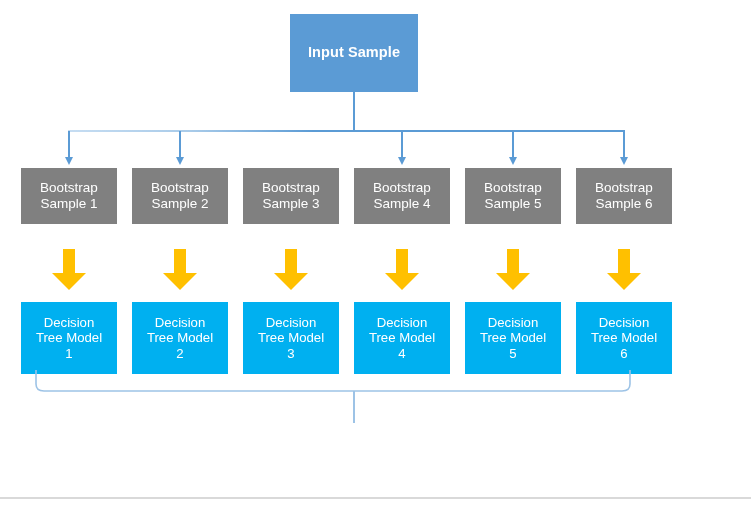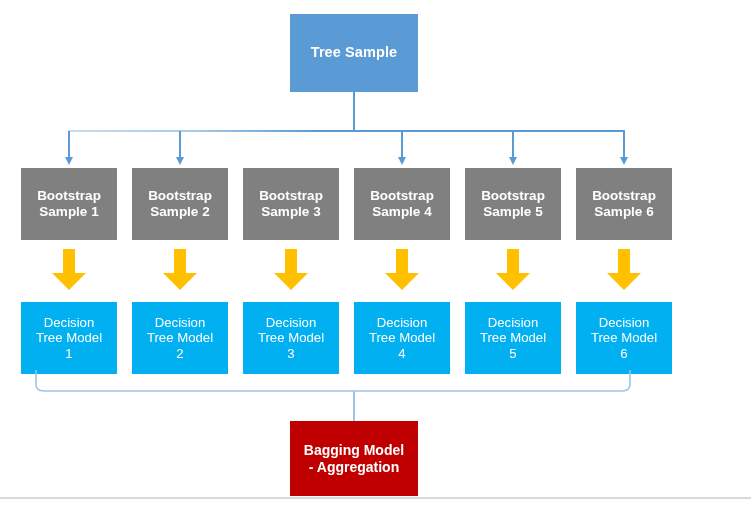--- a/index.html
+++ b/index.html
@@ -41,24 +41,24 @@
     background: #5b9bd5;
     font-size: 14.5px;
     font-weight: bold;
     letter-spacing: .1px;
   }
 
   
   .bootstrap-node {
     top: 168px;
     width: 96px;
-    height: 72px;
+    height: 56px;
     background: #808080;
     font-size: 13.5px;
-    font-weight: bold;
+    font-weight: normal;
   }
 
   
   .tree-node {
     top: 302px;
     width: 96px;
     height: 72px;
     background: #00b0f0;
     font-size: 13.2px;
     font-weight: normal;
@@ -145,21 +145,21 @@
     width: 751px;
     height: 1.5px;
     background: #d9d9d9;
   }
 </style>
 </head>
 <body>
 
 <div id="canvas">
 
-  <div class="node input-node">Tree Sample</div>
+  <div class="node input-node">Input Sample</div>
 
   <div class="conn-stem"></div>
   <div class="conn-bus"></div>
   <div id="drops">
       <div class="drop" style="left: 68px;"></div>
       <div class="drop-head" style="left: 64.5px;"></div>
       <div class="drop" style="left: 179px;"></div>
       <div class="drop-head" style="left: 175.5px;"></div>
       <div class="drop faded" style="left: 290px;"></div>
       <div class="drop-head faded" style="left: 286.5px;"></div>
@@ -240,18 +240,16 @@
 6</div>
     </div>
 
   <div class="bracket">
     <svg viewBox="0 0 610 24" xmlns="http://www.w3.org/2000/svg">
       <path d="M 8,0 L 8,14 Q 8,21 16,21 L 594,21 Q 602,21 602,14 L 602,0" fill="none" stroke="#9dc3e6" stroke-width="1.6"></path>
     </svg>
   </div>
   <div class="bracket-stem"></div>
 
-  <div class="node bagging-node">Bagging Model
-- Aggregation</div>
 
   <div class="footer-rule"></div>
 
 </div>
 
 </body></html>

